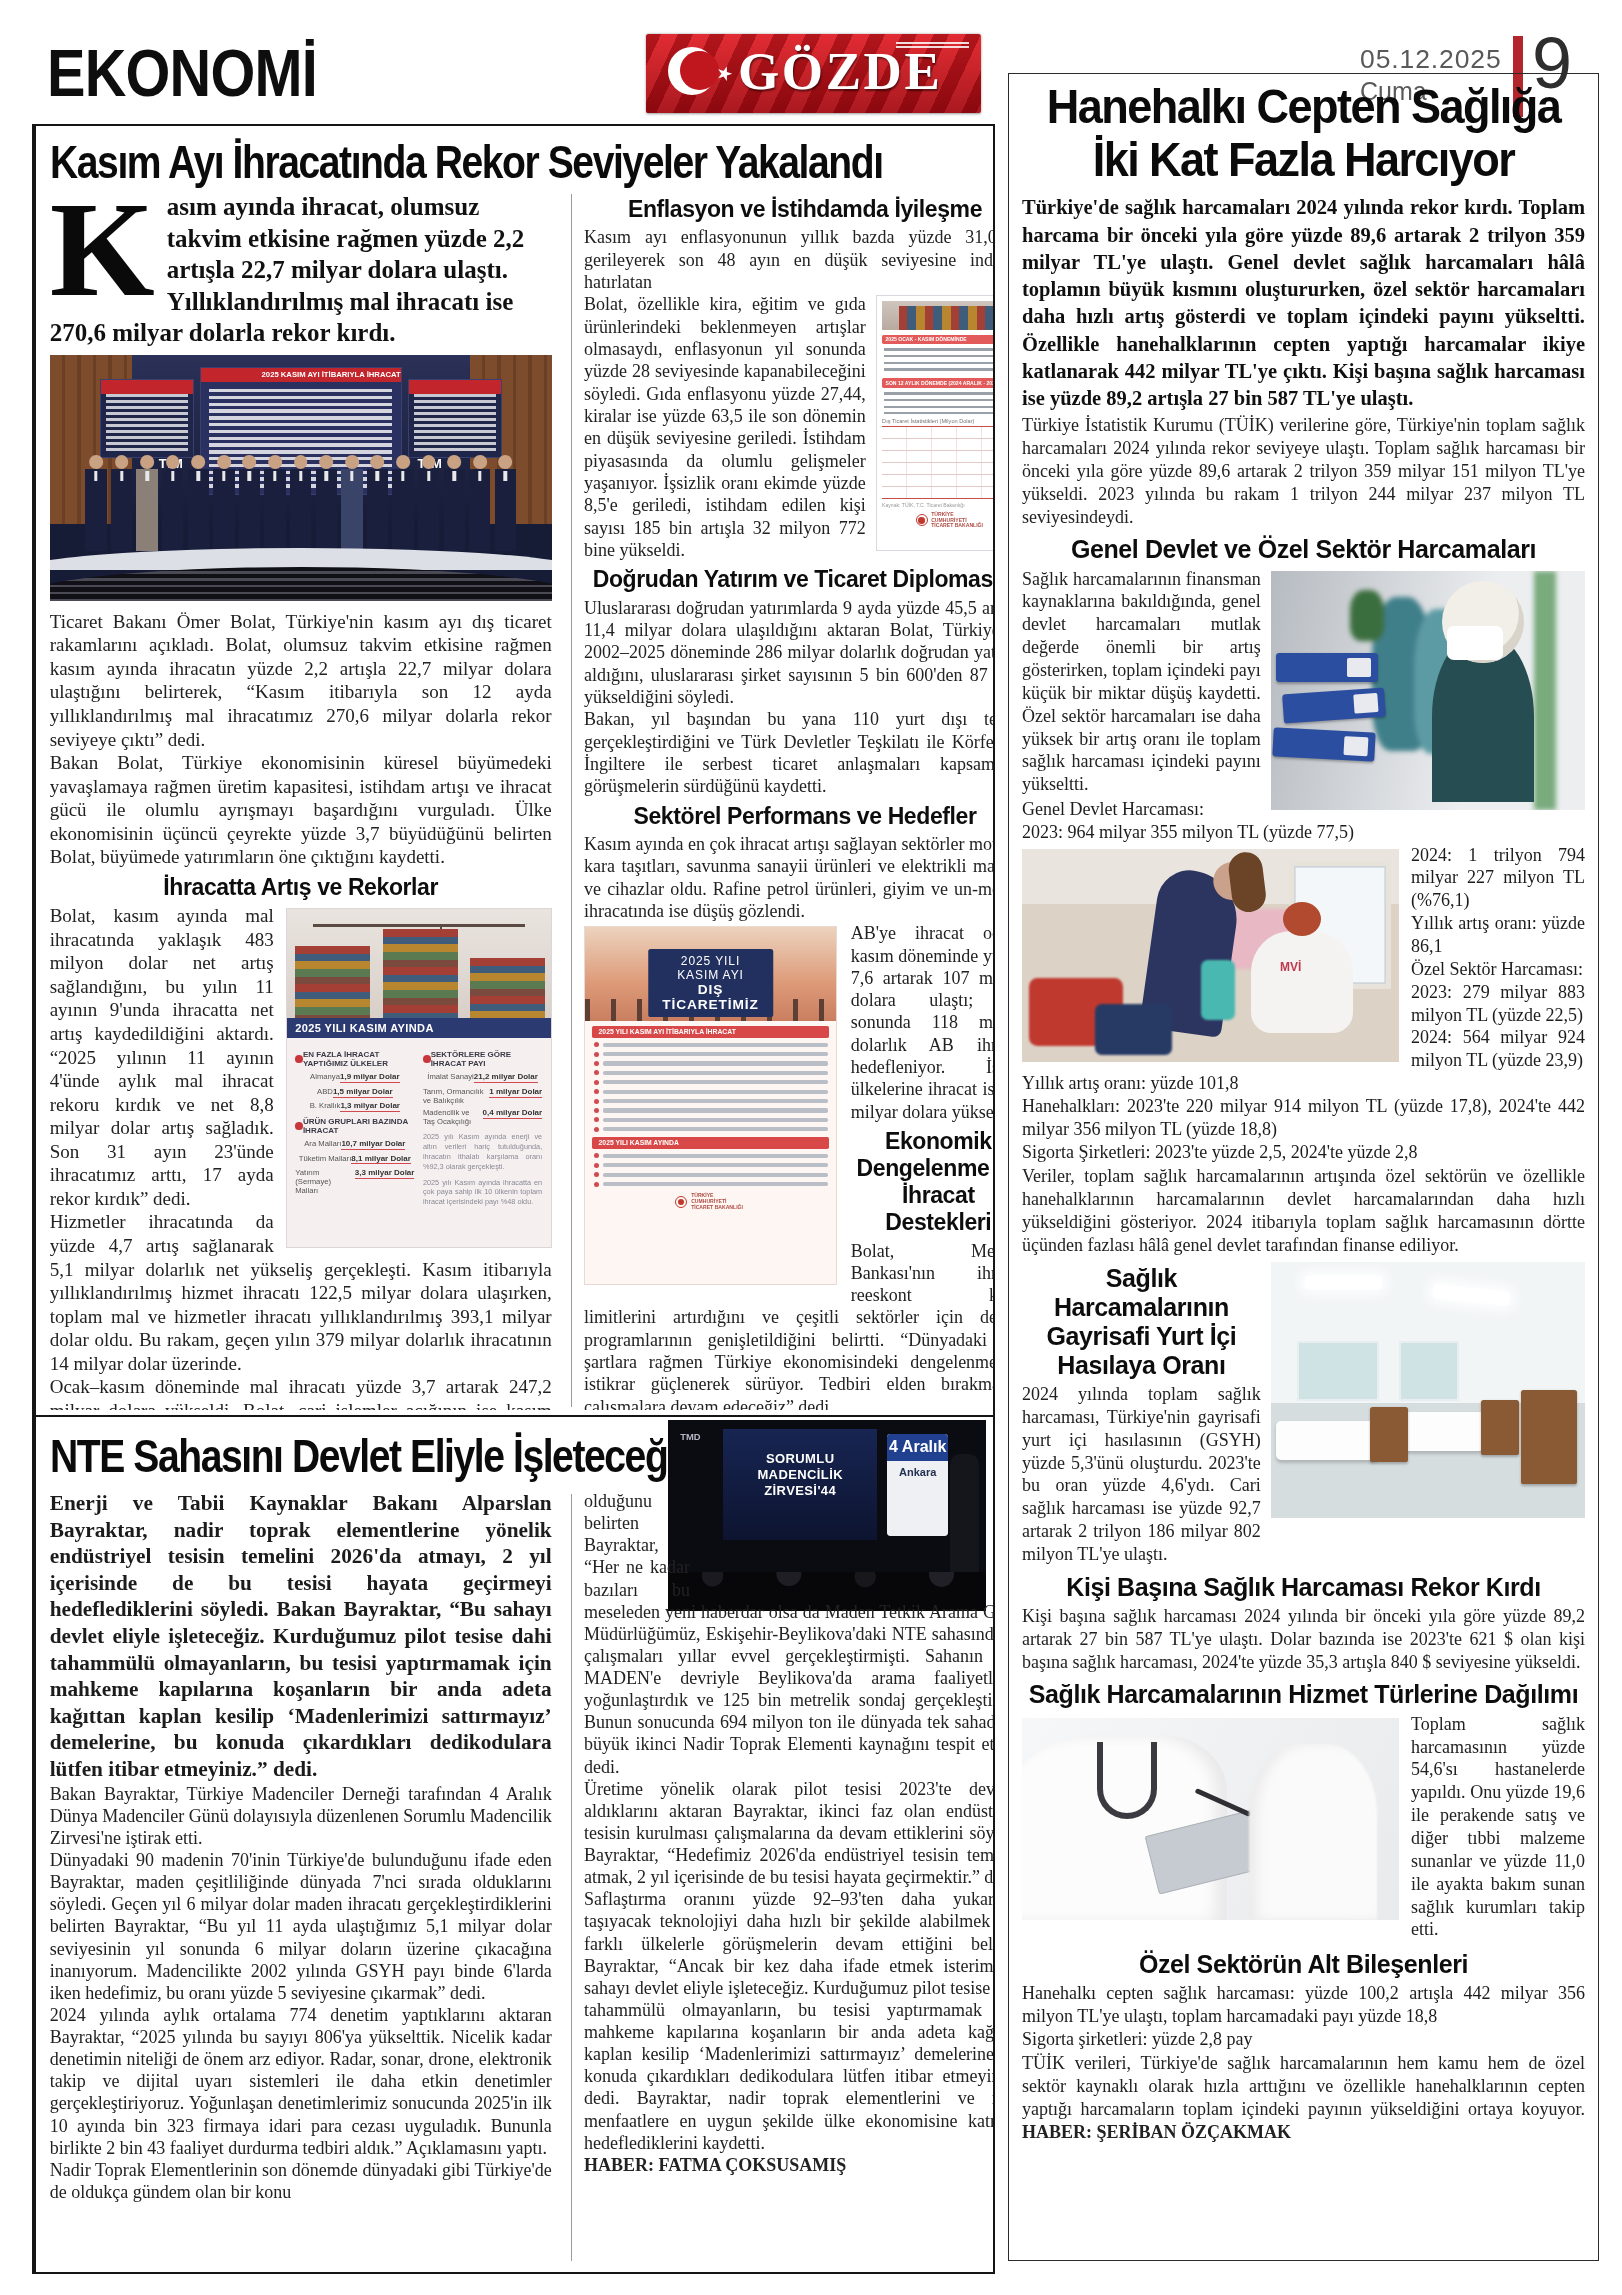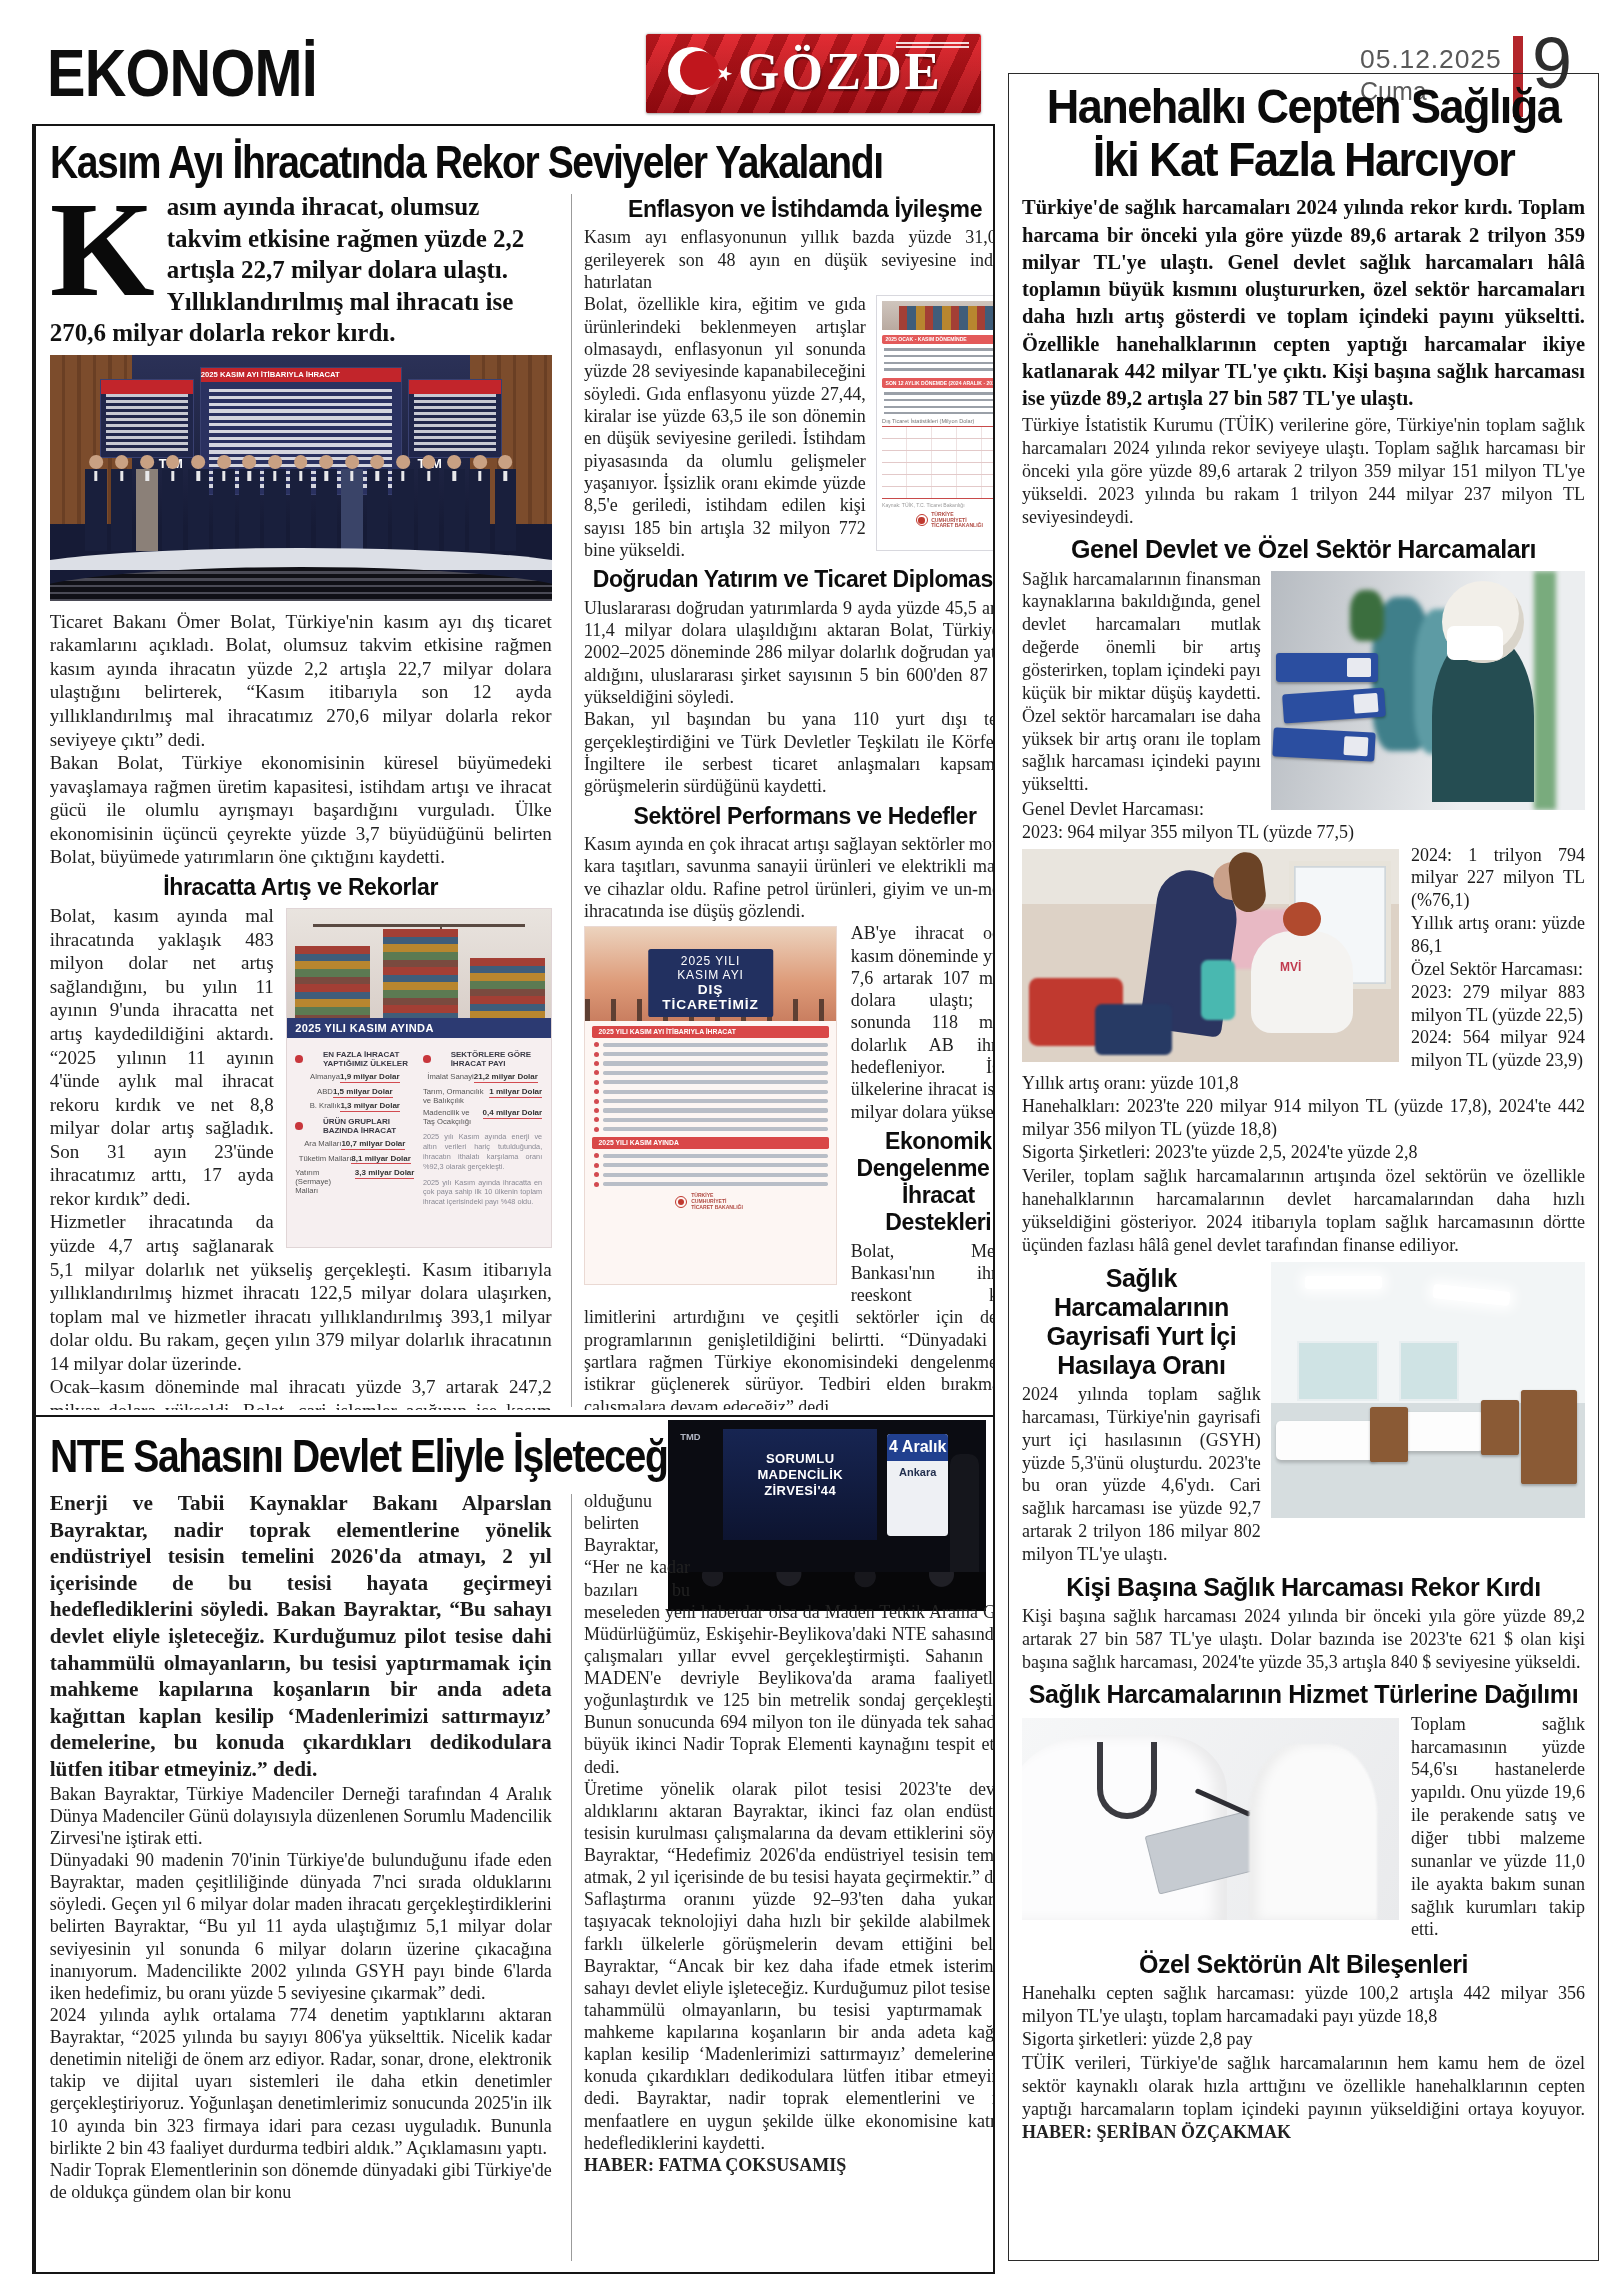--- a/index.html
+++ b/index.html
@@ -64,21 +64,21 @@
   #article2 h3.sub{font-size:25px;margin:6.8px 0 3.4px}
   .stat{font-size:18px;line-height:1.27;text-align:justify}
   
   .photo{position:relative;overflow:hidden;background:#ccc}
   .ph-stage{width:502px;height:246px;margin:6.8px 0 8.5px;background:linear-gradient(180deg,#2b3157,#161b36 70%)}
   .wood{position:absolute;top:0;bottom:77px;width:82px;
     background:repeating-linear-gradient(90deg,#7c4c2c 0 12px,#6a3f24 12px 15.4px)}
   .wood.l{left:0}.wood.r{right:0}
   .screen-c{position:absolute;left:150px;top:12px;width:202px;height:128px;background:#2a3160;border:1.7px solid #3a4170}
   .red-banner{background:#c2252b;color:#fff;font-family:"Liberation Sans",sans-serif;font-weight:bold;
-    font-size:7.7px;text-align:left;line-height:13.7px;height:13.7px;white-space:nowrap;overflow:hidden}
+    font-size:7.7px;text-align:right;line-height:13.7px;height:13.7px;white-space:nowrap;overflow:hidden}
   .screen-lines{position:absolute;left:8.5px;right:8.5px;top:20.5px;bottom:6.8px;background:#f2f2f4;
     -webkit-mask:repeating-linear-gradient(180deg,#000 0 3.4px,transparent 3.4px 6.8px);
     mask:repeating-linear-gradient(180deg,#000 0 3.4px,transparent 3.4px 6.8px);opacity:.85}
   .screen-side{position:absolute;top:24px;width:94px;height:79px;background:#20264a;border:0.9px solid #394070}
   .screen-side.l{left:50px}.screen-side.r{right:50px}
   .side-lines{position:absolute;left:5.1px;right:5.1px;top:13.7px;bottom:5.1px;
     background:repeating-linear-gradient(180deg,rgba(255,255,255,.75) 0 2.6px,transparent 2.6px 6px)}
   .tim{position:absolute;color:#fff;font-family:"Liberation Sans",sans-serif;font-weight:bold;font-size:13px;letter-spacing:0.9px}
   .tim.t1{left:109px;top:101px}.tim.t2{right:109px;top:101px}
   .figures{position:absolute;left:0;right:0;bottom:50px;display:flex;justify-content:center;gap:4.3px}
@@ -97,21 +97,21 @@
   .ph-containers{position:relative;height:109px;background:linear-gradient(180deg,#e9e4df,#d9cfc9)}
   .stack{position:absolute;bottom:0;width:75px;
     background:repeating-linear-gradient(180deg,#a33f35 0 7.7px,#3f5d7a 7.7px 15.4px,#b8862f 15.4px 23px,#5c7a52 23px 31px,#7a4a3f 31px 38px)}
   .stack.s1{left:8.5px;height:72px}.stack.s2{left:96px;height:89px}.stack.s3{left:183px;height:60px}
   .crane{position:absolute;left:26px;right:26px;top:15.4px;height:2.6px;background:#5a4a42}
   .crane::after{content:"";position:absolute;left:60%;top:0;width:2.6px;height:39px;background:#5a4a42}
   .ig1-banner{background:#2c3a72;color:#fff;font-family:"Liberation Sans",sans-serif;font-weight:bold;
     font-size:11px;padding:4.3px 8.5px;letter-spacing:0.4px}
   .ig1-body{display:flex;gap:8.5px;padding:6.8px 8.5px;font-family:"Liberation Sans",sans-serif}
   .ig1-col{flex:1}
-  .ig1 h4{font-size:8px;color:#3a3a46;margin:5.1px 0 4.3px;display:flex;gap:20px;align-items:center}
+  .ig1 h4{font-size:8px;color:#3a3a46;margin:5.1px 0 4.3px;display:flex;gap:0;align-items:center}
   .ig1 h4 .ic{width:7.7px;height:7.7px;border-radius:50%;background:#c8363c;flex:none}
   .ig-row{display:flex;justify-content:center;align-items:baseline;font-size:7.7px;color:#555;margin:3.4px 0}
   .ig-row b{font-size:8px;color:#333;border-bottom:1.7px solid #d24a50;padding-bottom:0.9px;white-space:nowrap}
   .note{font-size:7.3px;color:#8a8a95;line-height:1.35;margin-top:6px;text-align:justify}
   
   .doc{float:right;width:150px;height:256px;margin:1.7px 0 6.8px 10.2px;background:#fff;border:0.9px solid #d8d8de;
     padding:5.1px;font-family:"Liberation Sans",sans-serif;overflow:hidden}
   .doc-photo{height:29px;background:linear-gradient(180deg,#cfc5bd,#b9aaa0);position:relative;margin-bottom:4.3px;
     overflow:hidden}
   .doc-photo::after{content:"";position:absolute;inset:5.1px 17px 0 17px;

